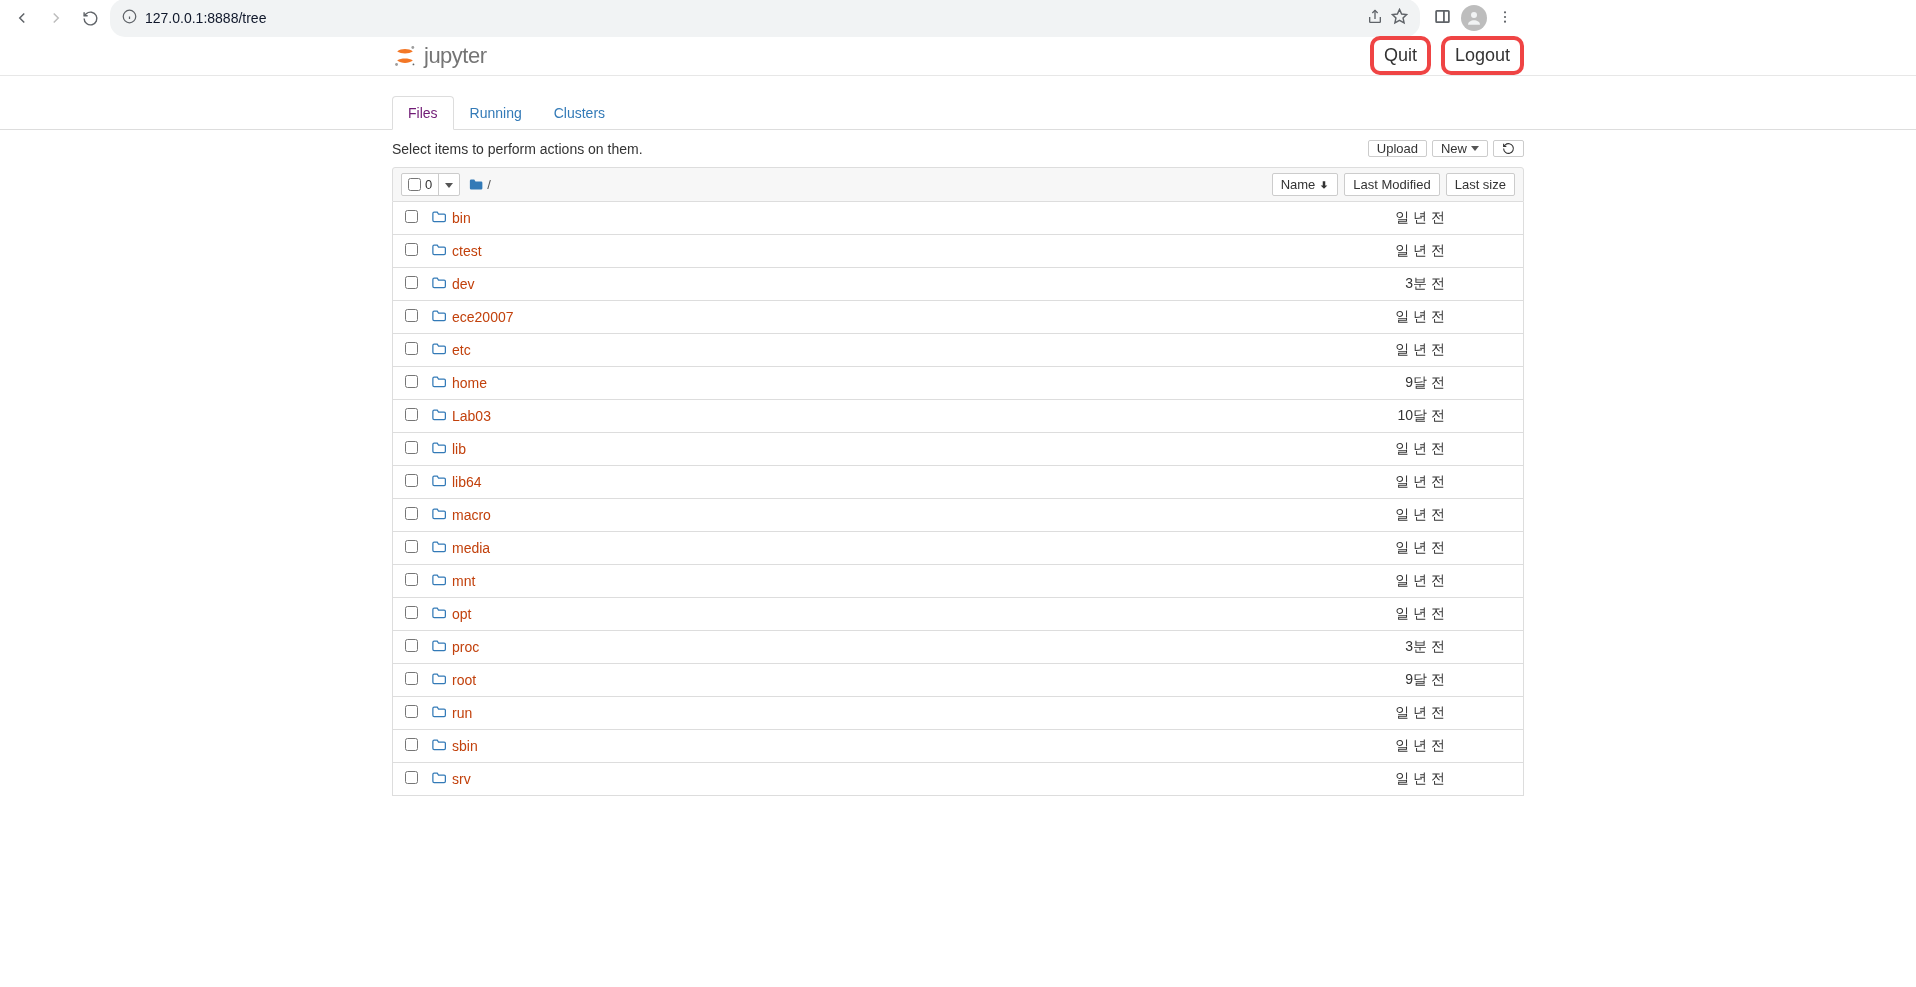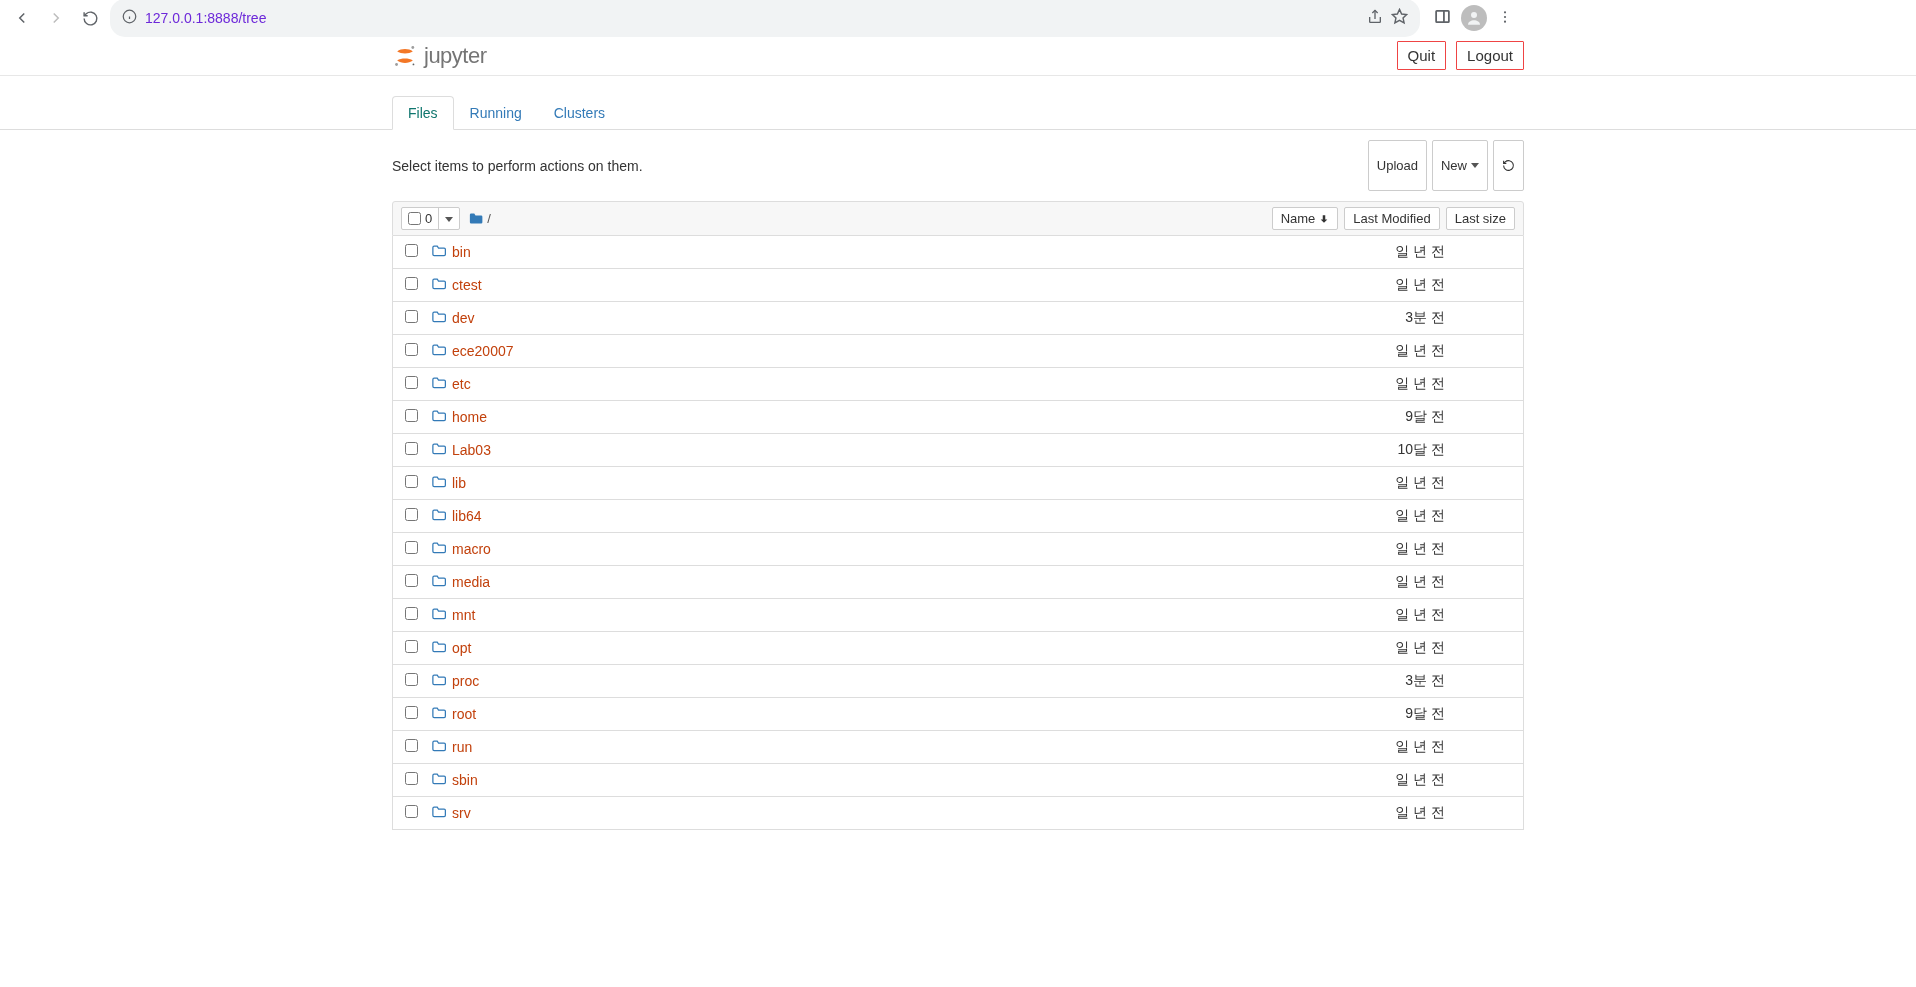--- a/index.html
+++ b/index.html
@@ -2,45 +2,45 @@
 <html><head>
 <meta charset="utf-8">
 <style>
 * { box-sizing: border-box; margin: 0; padding: 0; }
 body { font-family: -apple-system, BlinkMacSystemFont, "Segoe UI", Helvetica, Arial, sans-serif; font-size: 13px; color: #333; background: #fff; }
 
 
 .browser-bar { height: 36px; background: #fff; display: flex; align-items: center; padding: 0 8px; gap: 6px; border-bottom: 0px solid #ddd; }
 .nav-btn { width: 28px; height: 28px; display: flex; align-items: center; justify-content: center; color: #5f6368; border-radius: 50%; }
 .nav-btn.disabled { color: #bdbdbd; }
-.addr-bar { flex: 1; height: 38px; background: #f1f3f4; border-radius: 15px; display: flex; align-items: center; padding: 0 12px; gap: 8px; color: #6d28d9; font-size: 14px; max-width: 1310px; }
+.addr-bar { flex: 1; height: 38px; background: #f1f3f4; border-radius: 15px; display: flex; align-items: center; padding: 0 12px; gap: 8px; color: #0f172a; font-size: 14px; max-width: 1310px; }
 .addr-info-icon { color: #5f6368; }
 .right-icons { display: flex; align-items: center; gap: 10px; margin-left: 8px; }
 .avatar-circle { width: 26px; height: 26px; background: #bdbdbd; border-radius: 50%; display: flex; align-items: center; justify-content: center; }
 .avatar-circle svg { fill: #f1f3f4; }
 
 
 .jupyter-header { height: 40px; border-bottom: 1px solid #e7e7e7; display: flex; align-items: center; padding: 0; }
 .jupyter-inner { width: 1132px; margin: 0 auto; display: flex; align-items: center; justify-content: space-between; }
 .logo { display: flex; align-items: center; gap: 6px; }
 .logo-text { font-size: 22px; color: #757575; letter-spacing: -0.5px; font-weight: 400;}
 .header-buttons { display: flex; gap: 10px; }
-.btn { background: #fff; border: 1px solid #ef4444; border-radius: 1px; padding: 5px 10px; font-size: 15px; color: #333; cursor: pointer; }
+.btn { background: #fff; border: 4px solid #ef4444; border-radius: 10px; padding: 5px 10px; font-size: 18px; color: #333; cursor: pointer; }
 
 
 .tab-row-wrap { border-bottom: 1px solid #ddd; }
 .tab-row { width: 1132px; margin: 0 auto; display: flex; padding-top: 20px; }
 .tab { padding: 8px 15px; border: 1px solid transparent; border-bottom: none; color: #337ab7; cursor: pointer; font-size: 14px; border-radius: 4px 4px 0 0; margin-bottom: -1px; }
-.tab.active { color: #0f766e; background: #fff; border-color: #ddd; border-bottom: 1px solid #fff; }
+.tab.active { color: #701a75; background: #fff; border-color: #ddd; border-bottom: 1px solid #fff; }
 
 
 .main { width: 1132px; margin: 0 auto; }
 .action-row { display: flex; align-items: center; justify-content: space-between; padding: 10px 0 10px 0; font-size: 14px; color: #333; }
 .action-buttons { display: flex; gap: 5px; }
-.btn-sm { background: #fff; border: 1px solid #ccc; border-radius: 2px; padding: 17px 8px; font-size: 13px; color: #333; cursor: pointer; display: flex; align-items: center; gap: 4px; }
+.btn-sm { background: #fff; border: 1px solid #ccc; border-radius: 2px; padding: 0 8px; font-size: 13px; color: #333; cursor: pointer; display: flex; align-items: center; gap: 4px; }
 
 
 .list-header { background: #f7f7f7; border: 1px solid #ddd; border-radius: 3px 3px 0 0; display: flex; align-items: center; padding: 5px 8px; }
 .select-group { display: flex; align-items: center; border: 1px solid #ccc; background: #fff; border-radius: 2px; }
 .select-group .chk { padding: 3px 6px; display:flex; align-items:center; gap:4px; }
 .select-group .caret-btn { border-left: 1px solid #ccc; padding: 3px 6px; }
 .breadcrumb { margin-left: 8px; display: flex; align-items: center; gap: 4px; color: #337ab7; }
 .spacer { flex: 1; }
 .col-btn { background: #fff; border: 1px solid #ccc; border-radius: 2px; padding: 3px 8px; font-size: 13px; color: #333; cursor: pointer; margin-left: 6px; display:flex; align-items:center; gap:4px;}
 

